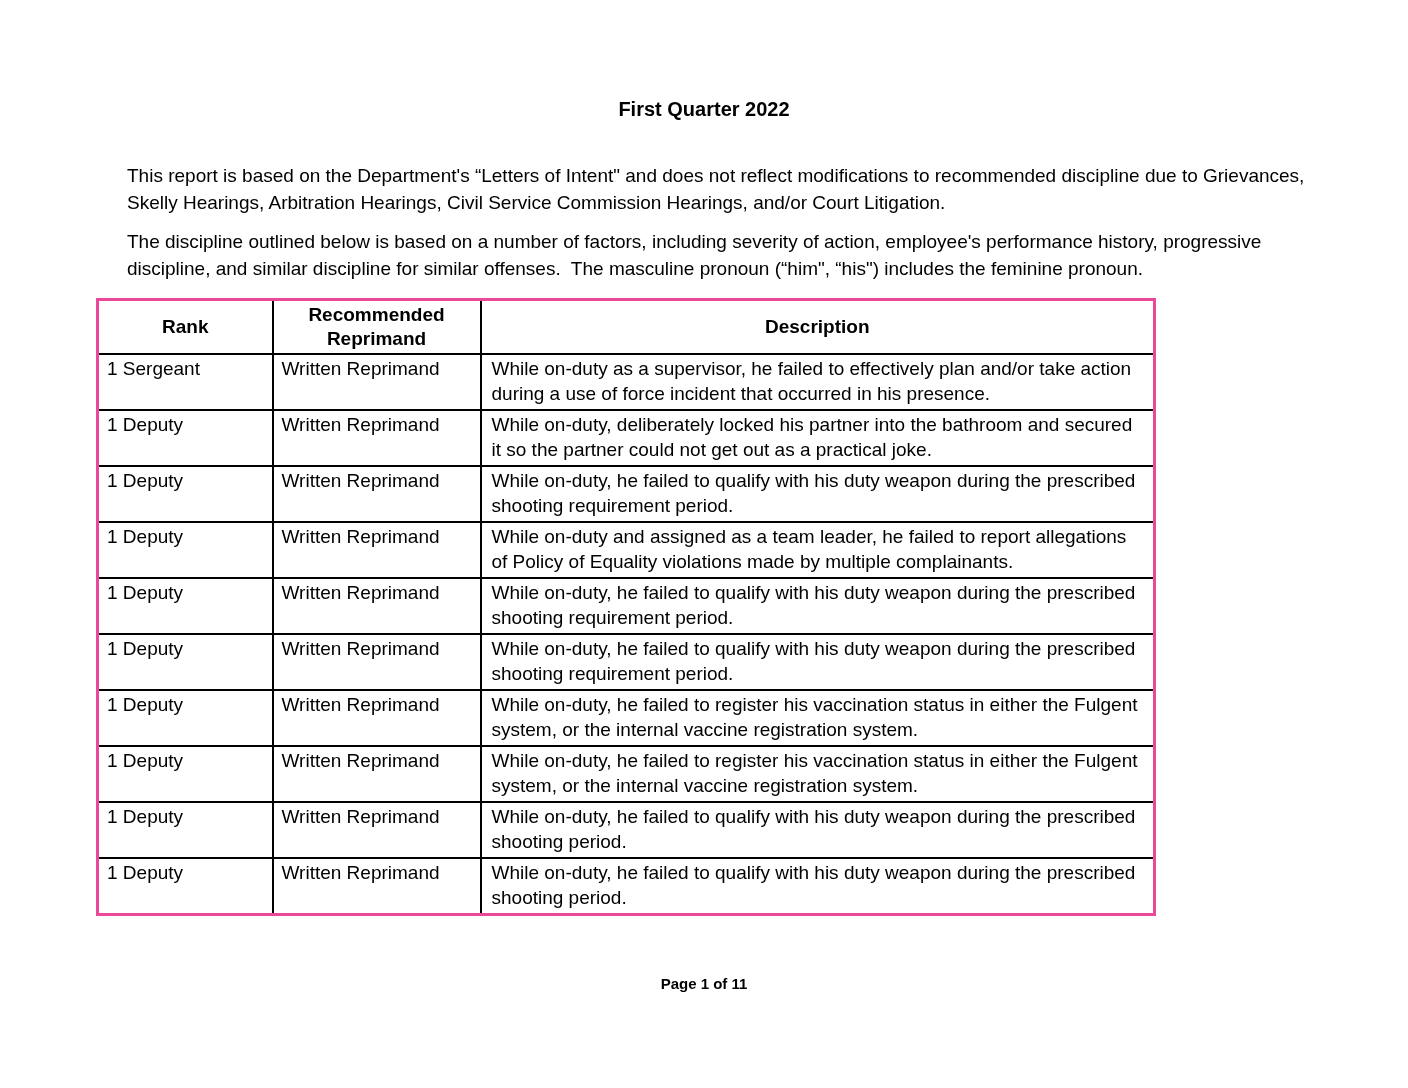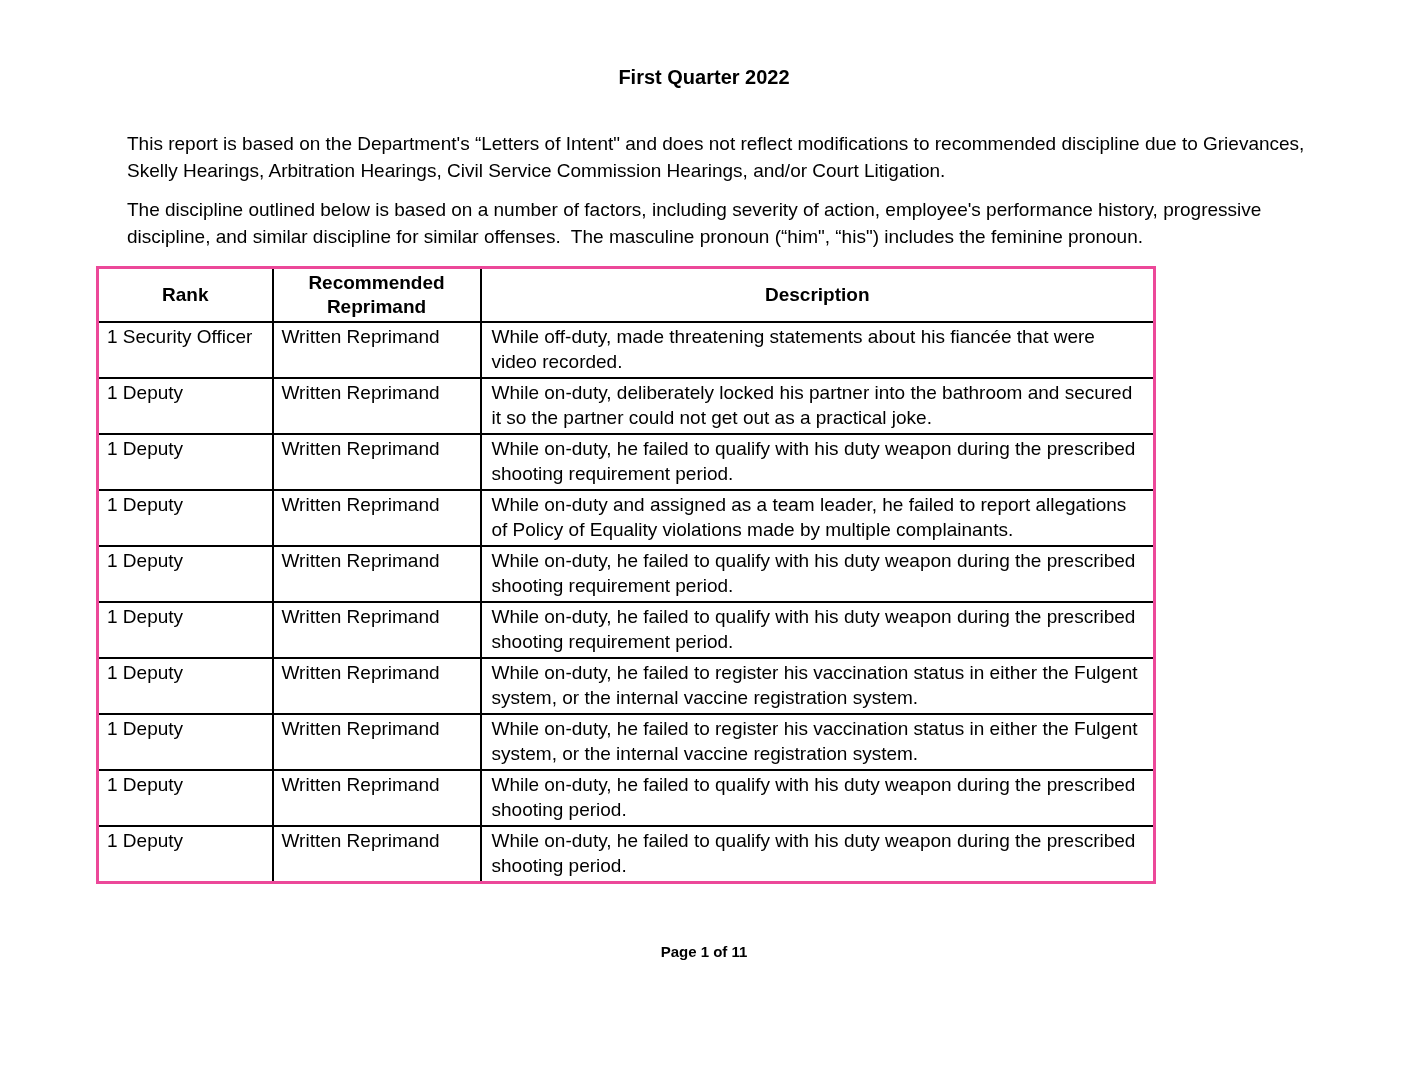--- a/index.html
+++ b/index.html
@@ -11,21 +11,21 @@
     width: 1408px;
     height: 1088px;
     background: #ffffff;
     color: #000000;
     font-family: "Liberation Sans", sans-serif;
     position: relative;
     overflow: hidden;
     box-sizing: border-box;
   }
   .doc-title {
-    padding-top: 64px;
+    padding-top: 96px;
     text-align: center;
     font-size: 20px;
     line-height: 27px;
     font-weight: bold;
   }
   .intro {
     margin-left: 127px;
     margin-right: 84px;
     font-size: 19px;
     line-height: 27px;
@@ -96,26 +96,26 @@
       <col class="c-desc">
     </colgroup>
     <thead>
       <tr>
         <th>Rank</th>
         <th>Recommended Reprimand</th>
         <th>Description</th>
       </tr>
     </thead>
     <tbody>
+    <tr>
+      <td class="rank">1 Sergeant</td>
+      <td class="disc">Written Reprimand</td>
+      <td class="desc">While on-duty as a supervisor, he failed to effectively plan and/or take action during a use of force incident that occurred in his presence.</td>
+    </tr>
 
-    <tr>
-      <td class="rank">1 Security Officer</td>
-      <td class="disc">Written Reprimand</td>
-      <td class="desc">While off-duty, made threatening statements about his fiancée that were video recorded.</td>
-    </tr>
 
     <tr>
       <td class="rank">1 Deputy</td>
       <td class="disc">Written Reprimand</td>
       <td class="desc">While on-duty, deliberately locked his partner into the bathroom and secured it so the partner could not get out as a practical joke.</td>
     </tr>
 
     <tr>
       <td class="rank">1 Deputy</td>
       <td class="disc">Written Reprimand</td>

